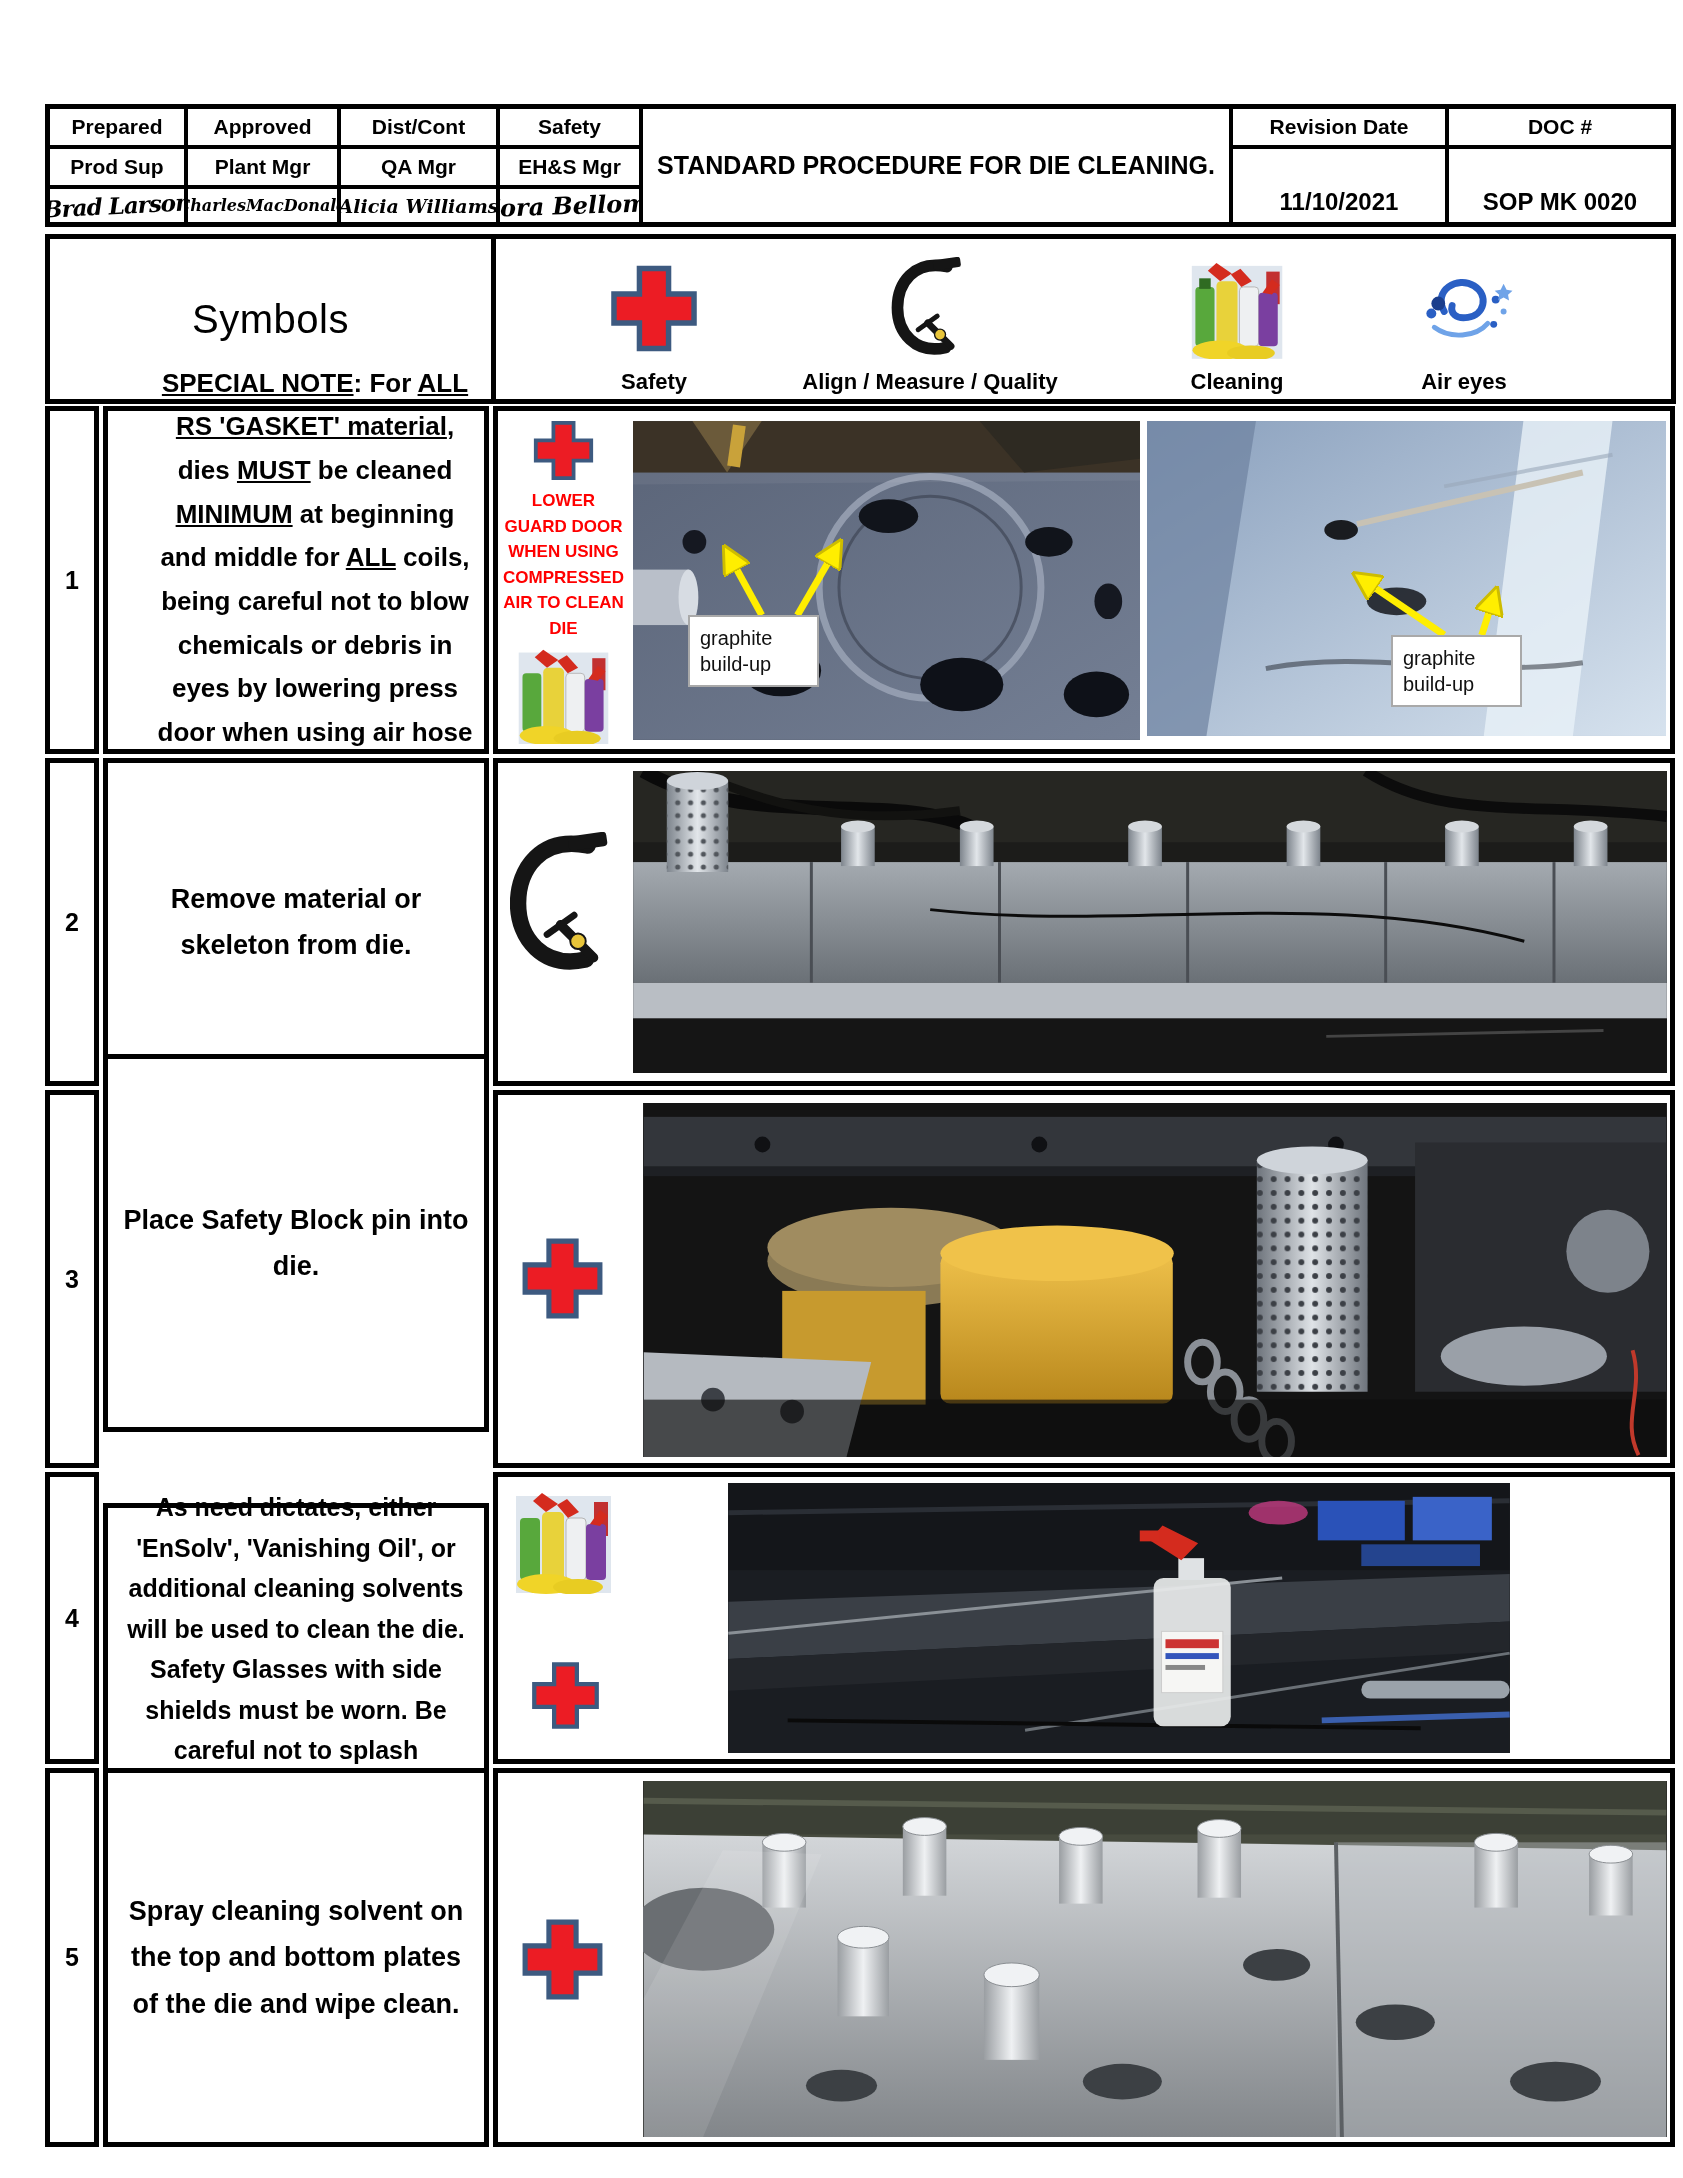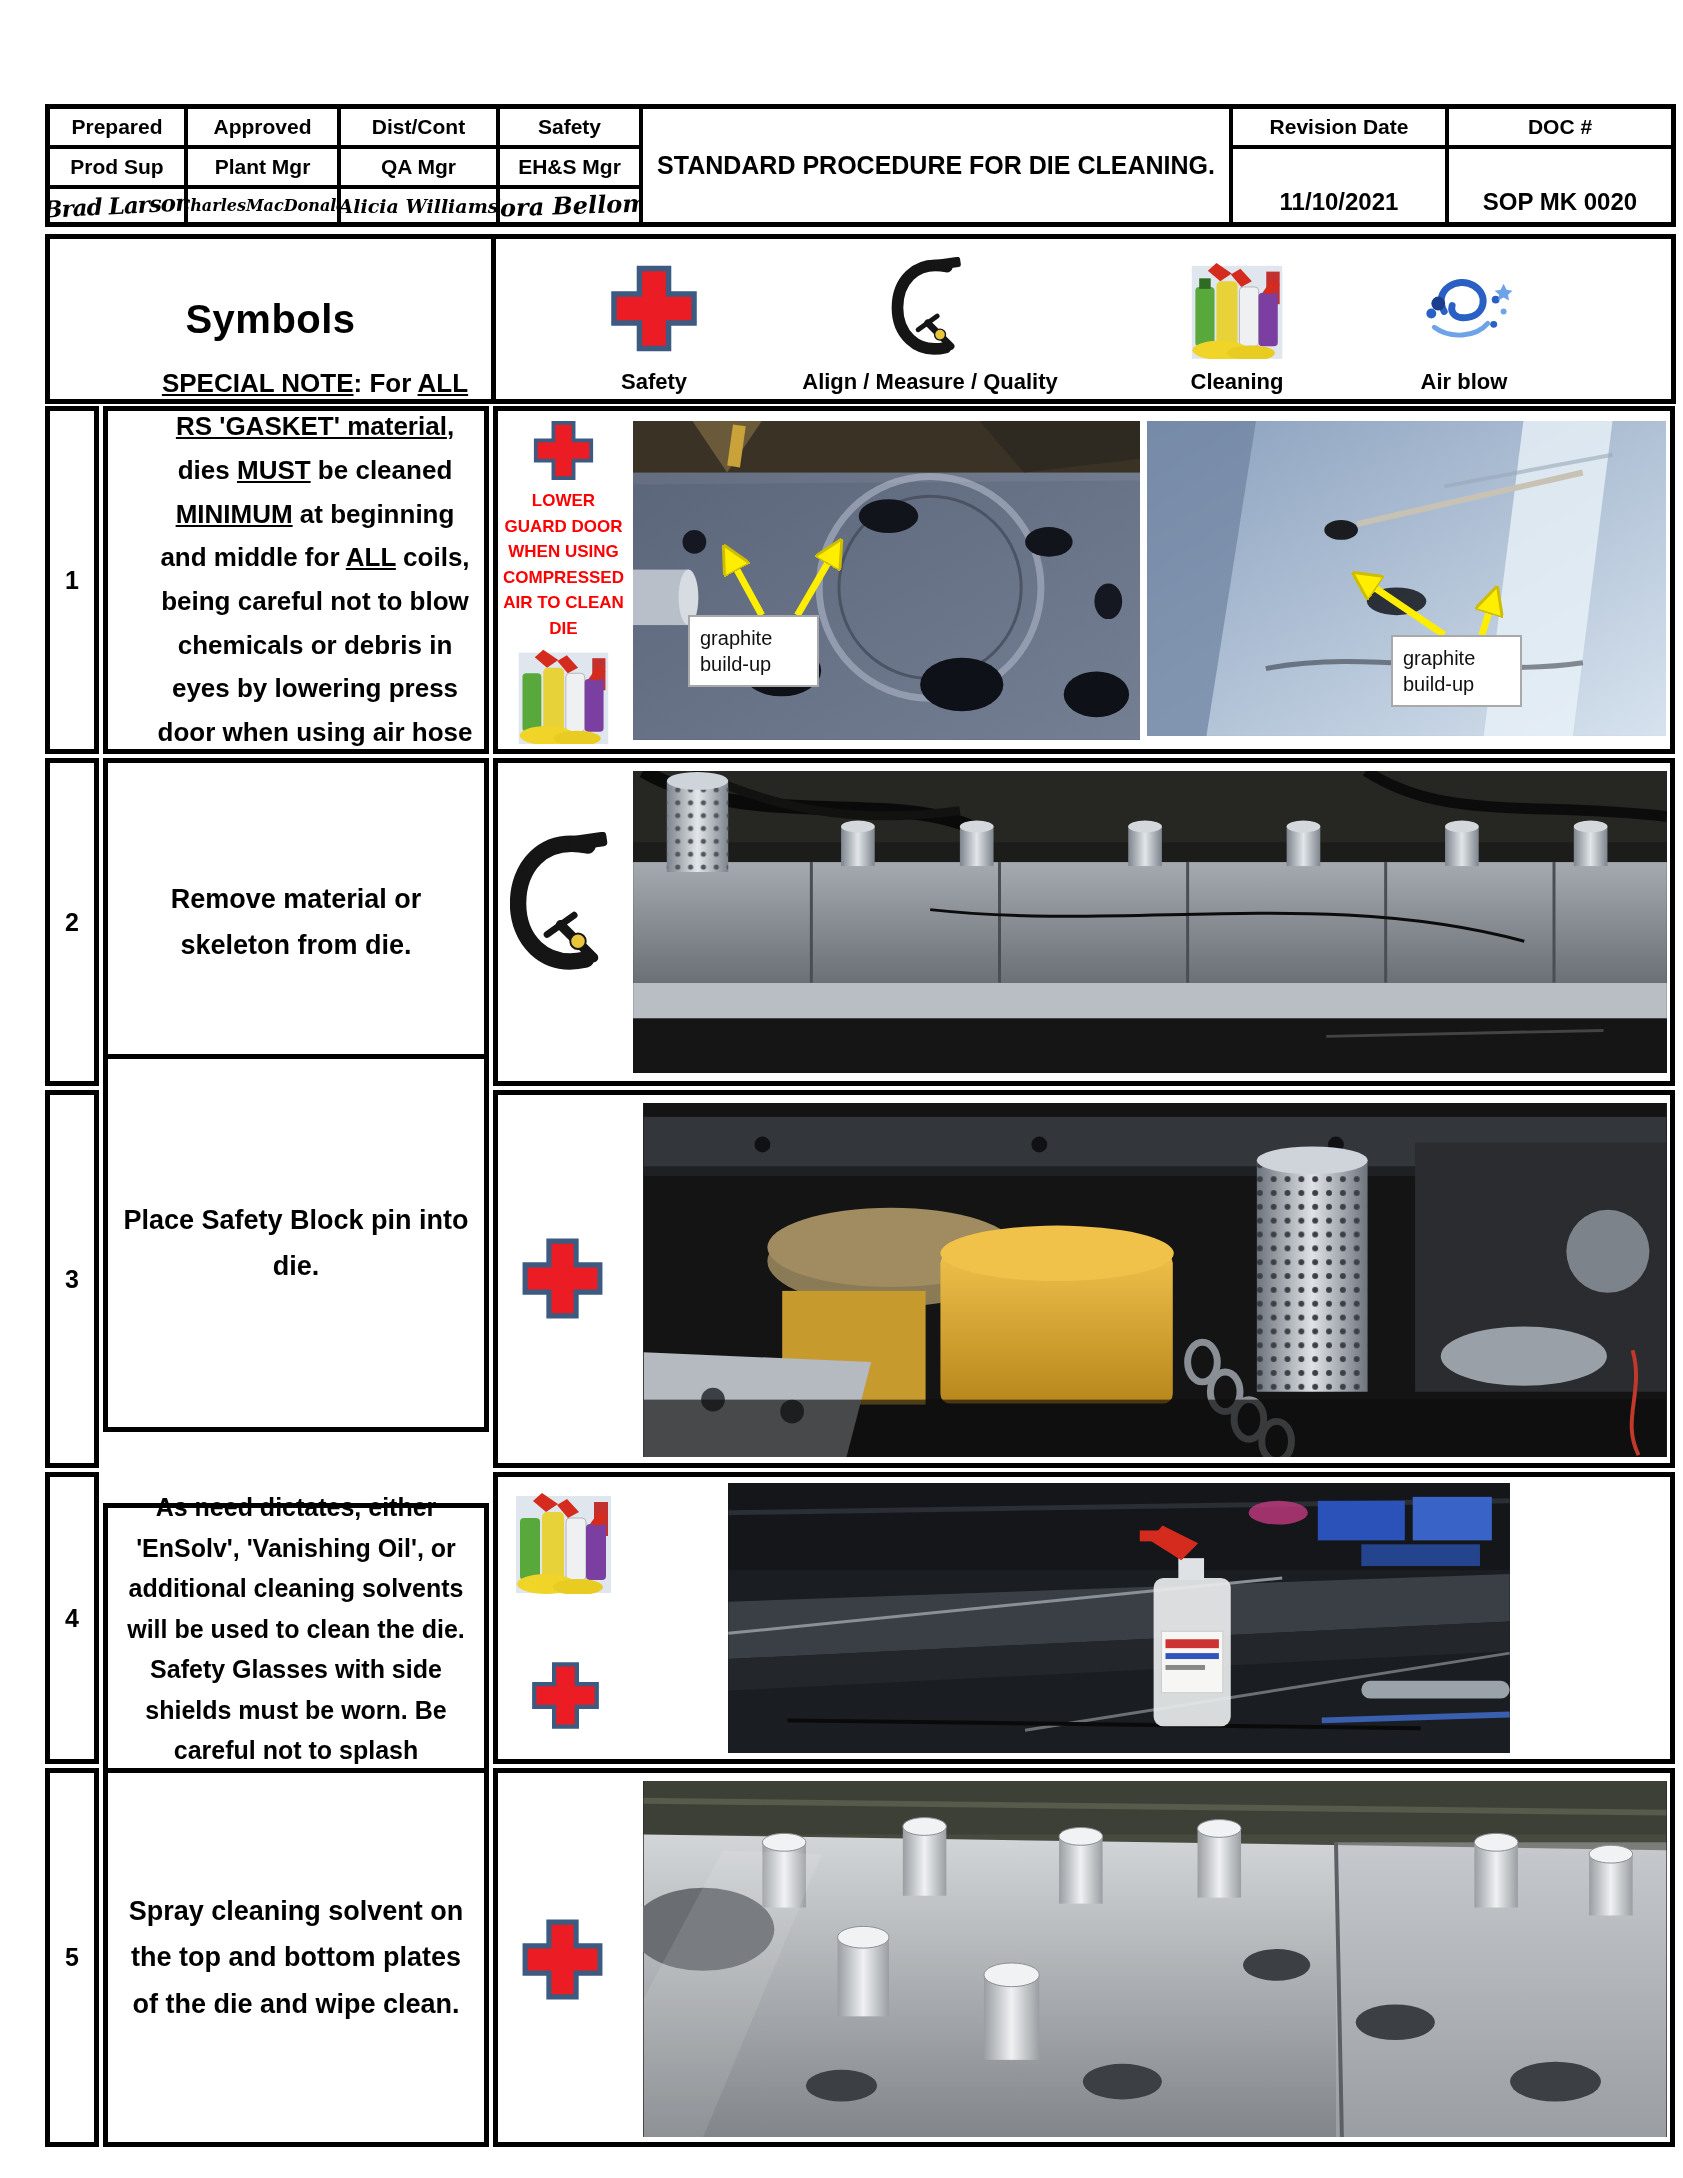--- a/index.html
+++ b/index.html
@@ -18,21 +18,21 @@
   .sig { font-family:"DejaVu Serif", serif; font-style:italic; white-space:nowrap; }
   .sig1 { font-size:23px; font-weight:bold; transform:rotate(-3deg); letter-spacing:-1px; }
   .sig2 { font-size:16px; font-weight:bold; }
   .sig3 { font-size:19px;text-align:right; }
   .sig4 { font-size:24px; font-weight:bold; transform:rotate(-2deg); }
 
   
   .symrow { position:absolute; left:45px; top:234px; width:1631px; height:170px;
             display:grid; grid-template-columns:441px 1fr; gap:5px; background:#000; border:5px solid #000; }
   .symleft { background:#fff; display:flex; align-items:center; justify-content:center;
-             font-size:40px; font-weight:700; letter-spacing:0.5px; }
+             font-size:40px; font-weight:400; letter-spacing:0.5px; }
   .symright { background:#fff; position:relative; }
   .sym { position:absolute; top:8px; bottom:4px; transform:translateX(-50%);
          display:flex; flex-direction:column; align-items:center; justify-content:space-between; }
   .sym .lab { font-weight:bold; font-size:22px; white-space:nowrap; }
   .icon-box { flex:1; display:flex; align-items:center; justify-content:center; }
 
   
   .cellbox { position:absolute; background:#fff; border:5px solid #000; }
   .numcell { left:45px; width:54px; display:flex; align-items:center; justify-content:center;
              font-weight:bold; font-size:25px; }
@@ -140,21 +140,21 @@
             <path d="M30,42 C18,20 44,6 60,16 C76,26 70,46 54,48 C42,50 36,44 38,36" fill="none" stroke="#2a5fc4" stroke-width="7" stroke-linecap="round"></path>
             <path d="M20,58 C36,70 62,68 74,54" fill="none" stroke="#6fa3e8" stroke-width="5" stroke-linecap="round"></path>
             <circle cx="24" cy="34" r="7" fill="#1a3e8c"></circle>
             <circle cx="17" cy="44" r="5" fill="#2a5fc4"></circle>
             <circle cx="82" cy="30" r="4" fill="#2a5fc4"></circle>
             <circle cx="90" cy="42" r="3" fill="#6fa3e8"></circle>
             <circle cx="80" cy="55" r="3.5" fill="#2a5fc4"></circle>
             <path d="M90,14 l3,6 6,1 -4.5,4 1,6 -5.5,-3 -5.5,3 1,-6 -4.5,-4 6,-1 z" fill="#6fa3e8"></path>
           </svg>
         </div>
-        <div class="lab">Air blow</div>
+        <div class="lab">Air eyes</div>
       </div>
 
     </div>
   </div>
 
   <div class="cellbox numcell" style="top:406px;height:348px">1</div>
   <div class="cellbox textcell t26" style="top:406px;height:348px">
       <span><span class="u">SPECIAL NOTE</span><span>: For </span><span class="u">ALL RS 'GASKET' material</span><span>, dies </span><span class="u">MUST</span><span> be cleaned </span><span class="u">MINIMUM</span><span> at beginning and middle for </span><span class="u">ALL</span><span> coils, being careful not to blow chemicals or debris in eyes by lowering press door when using air hose to clean.</span></span>
     </div>
   <div class="cellbox mediacell" style="top:406px;height:348px">

